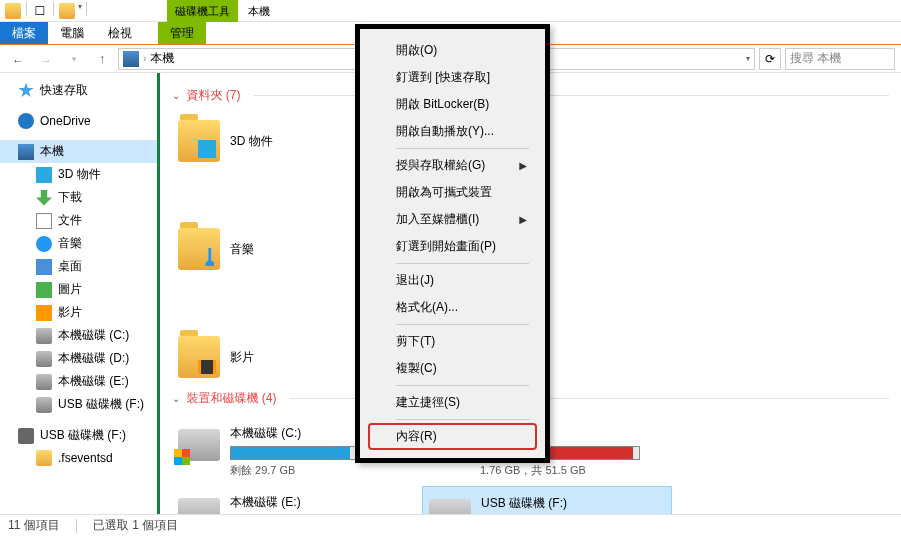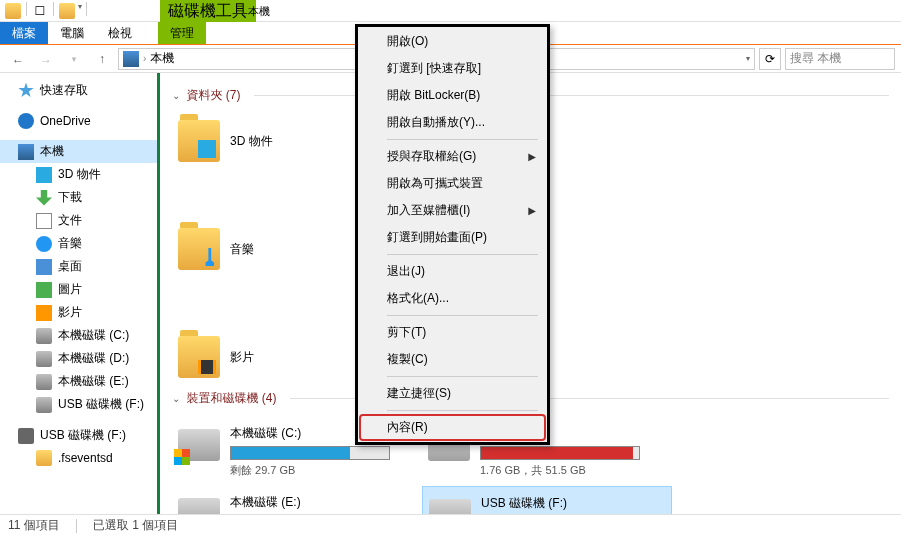--- a/index.html
+++ b/index.html
@@ -10,21 +10,21 @@
 .tb-icons { display: flex; gap: 2px; padding: 0 4px; }
 .tb-icon { width: 18px; height: 18px; display: flex; align-items: center; justify-content: center; }
 .tb-sep { width: 1px; height: 14px; background: #ccc; margin: 0 2px; }
 .dropdown-arrow { font-size: 8px; color: #666; }
 
 
 .ribbon { height: 23px; display: flex; align-items: stretch; border-bottom: 1px solid #f97316; }
 .rb-tab { padding: 4px 12px; cursor: pointer; display: flex; align-items: center; }
 .rb-tab.file { background: #1976d2; color: #fff; }
 .rb-tab.context { background: #7fba00; color: #000; }
-.context-label { position: absolute; top: 0; left: 160px; background: #7fba00; padding: 0px 8px; font-size: 16px; height: 22px; display: flex; align-items: center; }
+.context-label { position: absolute; top: 0; left: 167px; background: #7fba00; padding: 0px 8px; font-size: 11px; height: 22px; display: flex; align-items: center; }
 .context-label2 { position: absolute; top: 0; left: 240px; padding: 0px 8px; font-size: 11px; height: 22px; display: flex; align-items: center; }
 
 
 .navbar { height: 28px; display: flex; align-items: center; padding: 2px 6px; gap: 4px; border-bottom: 1px solid #e0e0e0; }
 .nav-btn { width: 24px; height: 24px; display: flex; align-items: center; justify-content: center; color: #555; cursor: pointer; }
 .nav-btn.disabled { color: #bbb; }
 .addressbar { flex: 1; height: 22px; border: 1px solid #ccc; display: flex; align-items: center; padding: 0 4px; gap: 4px; }
 .addr-icon { width: 16px; height: 16px; background: linear-gradient(#4a90d9, #2c5f8d); display: inline-block; }
 .addr-sep { color: #888; font-size: 10px; }
 .refresh-btn { width: 22px; height: 22px; border: 1px solid #ccc; display: flex; align-items: center; justify-content: center; }
@@ -38,42 +38,42 @@
 .sb-item { display: flex; align-items: center; padding: 3px 6px 3px 18px; cursor: pointer; gap: 6px; }
 .sb-item.selected { background: #cce8ff; }
 .sb-item.sub { padding-left: 36px; }
 .sb-item.sub2 { padding-left: 36px; }
 .sb-icon { width: 16px; height: 16px; display: inline-block; flex-shrink: 0; }
 
 
 .content { flex: 1; padding: 8px 12px; overflow: auto; position: relative; }
 .group-header { display: flex; align-items: center; gap: 6px; margin: 6px 0 10px 0; }
 .group-header .chev { font-size: 10px; color: #666; }
-.group-header .title { color: #7f1d1d; }
+.group-header .title { color: #ef4444; }
 .group-line { flex: 1; height: 1px; background: #e0e0e0; margin-left: 8px; }
 
 .folder-grid { display: flex; flex-wrap: wrap; gap: 0; }
 .folder-item { width: 250px; display: flex; align-items: center; gap: 10px; padding: 6px; cursor: pointer; }
 .folder-icon { width: 42px; height: 42px; background: linear-gradient(#ffd86b, #e8a93e); border-radius: 3px; position: relative; flex-shrink: 0; }
 .folder-icon::before { content: ""; position: absolute; top: -6px; left: 2px; width: 18px; height: 6px; background: #f0c048; border-radius: 2px 2px 0 0; }
 
 .drive-grid { display: flex; flex-wrap: wrap; gap: 0; }
 .drive-item { width: 250px; display: flex; align-items: flex-start; gap: 10px; padding: 8px 6px; cursor: pointer; }
 .drive-item.selected { background: #cce8ff; border: 1px solid #99d1ff; }
 .drive-icon { width: 42px; height: 32px; background: linear-gradient(#d8d8d8, #a0a0a0); border-radius: 3px; position: relative; flex-shrink: 0; margin-top: 4px; }
 .drive-icon.os::after { content: ""; position: absolute; left: -4px; bottom: -4px; width: 16px; height: 16px; background: conic-gradient(#f25022 0 25%, #7fba00 25% 50%, #00a4ef 50% 75%, #ffb900 75% 100%); }
 .drive-info { flex: 1; }
 .drive-name { margin-bottom: 4px; }
 .drive-bar { width: 160px; height: 14px; border: 1px solid #888; background: #e8e8e8; margin-bottom: 3px; position: relative; }
 .drive-bar-fill { height: 100%; background: #26a0da; }
 .drive-bar-fill.red { background: #d32f2f; }
 .drive-text { font-size: 11px; color: #555; }
 
 
-.context-menu { position: absolute; left: 355px; top: 24px; width: 195px; background: #f0f0f0; border: 3px solid #000000; box-shadow: 3px 3px 6px rgba(0,0,0,0.25); z-index: 100; padding: 1px; }
+.context-menu { position: absolute; left: 355px; top: 24px; width: 195px; background: #f0f0f0; border: 5px solid #000000; box-shadow: 3px 3px 6px rgba(0,0,0,0.25); z-index: 100; padding: 8px; }
 .cm-item { padding: 5px 10px 5px 28px; cursor: pointer; position: relative; display: flex; justify-content: space-between; align-items: center; }
 .cm-item.highlighted { border: 2px solid #d32f2f; border-radius: 4px; padding: 3px 8px 3px 26px; }
 .cm-sep { height: 1px; background: #ccc; margin: 3px 8px 3px 28px; }
 .cm-arrow { font-size: 10px; color: #333; }
 
 
 .statusbar { height: 22px; border-top: 1px solid #e0e0e0; display: flex; align-items: center; padding: 0 8px; gap: 16px; color: #444; }
 .sb-sep { width: 1px; height: 14px; background: #ccc; }
 
 

